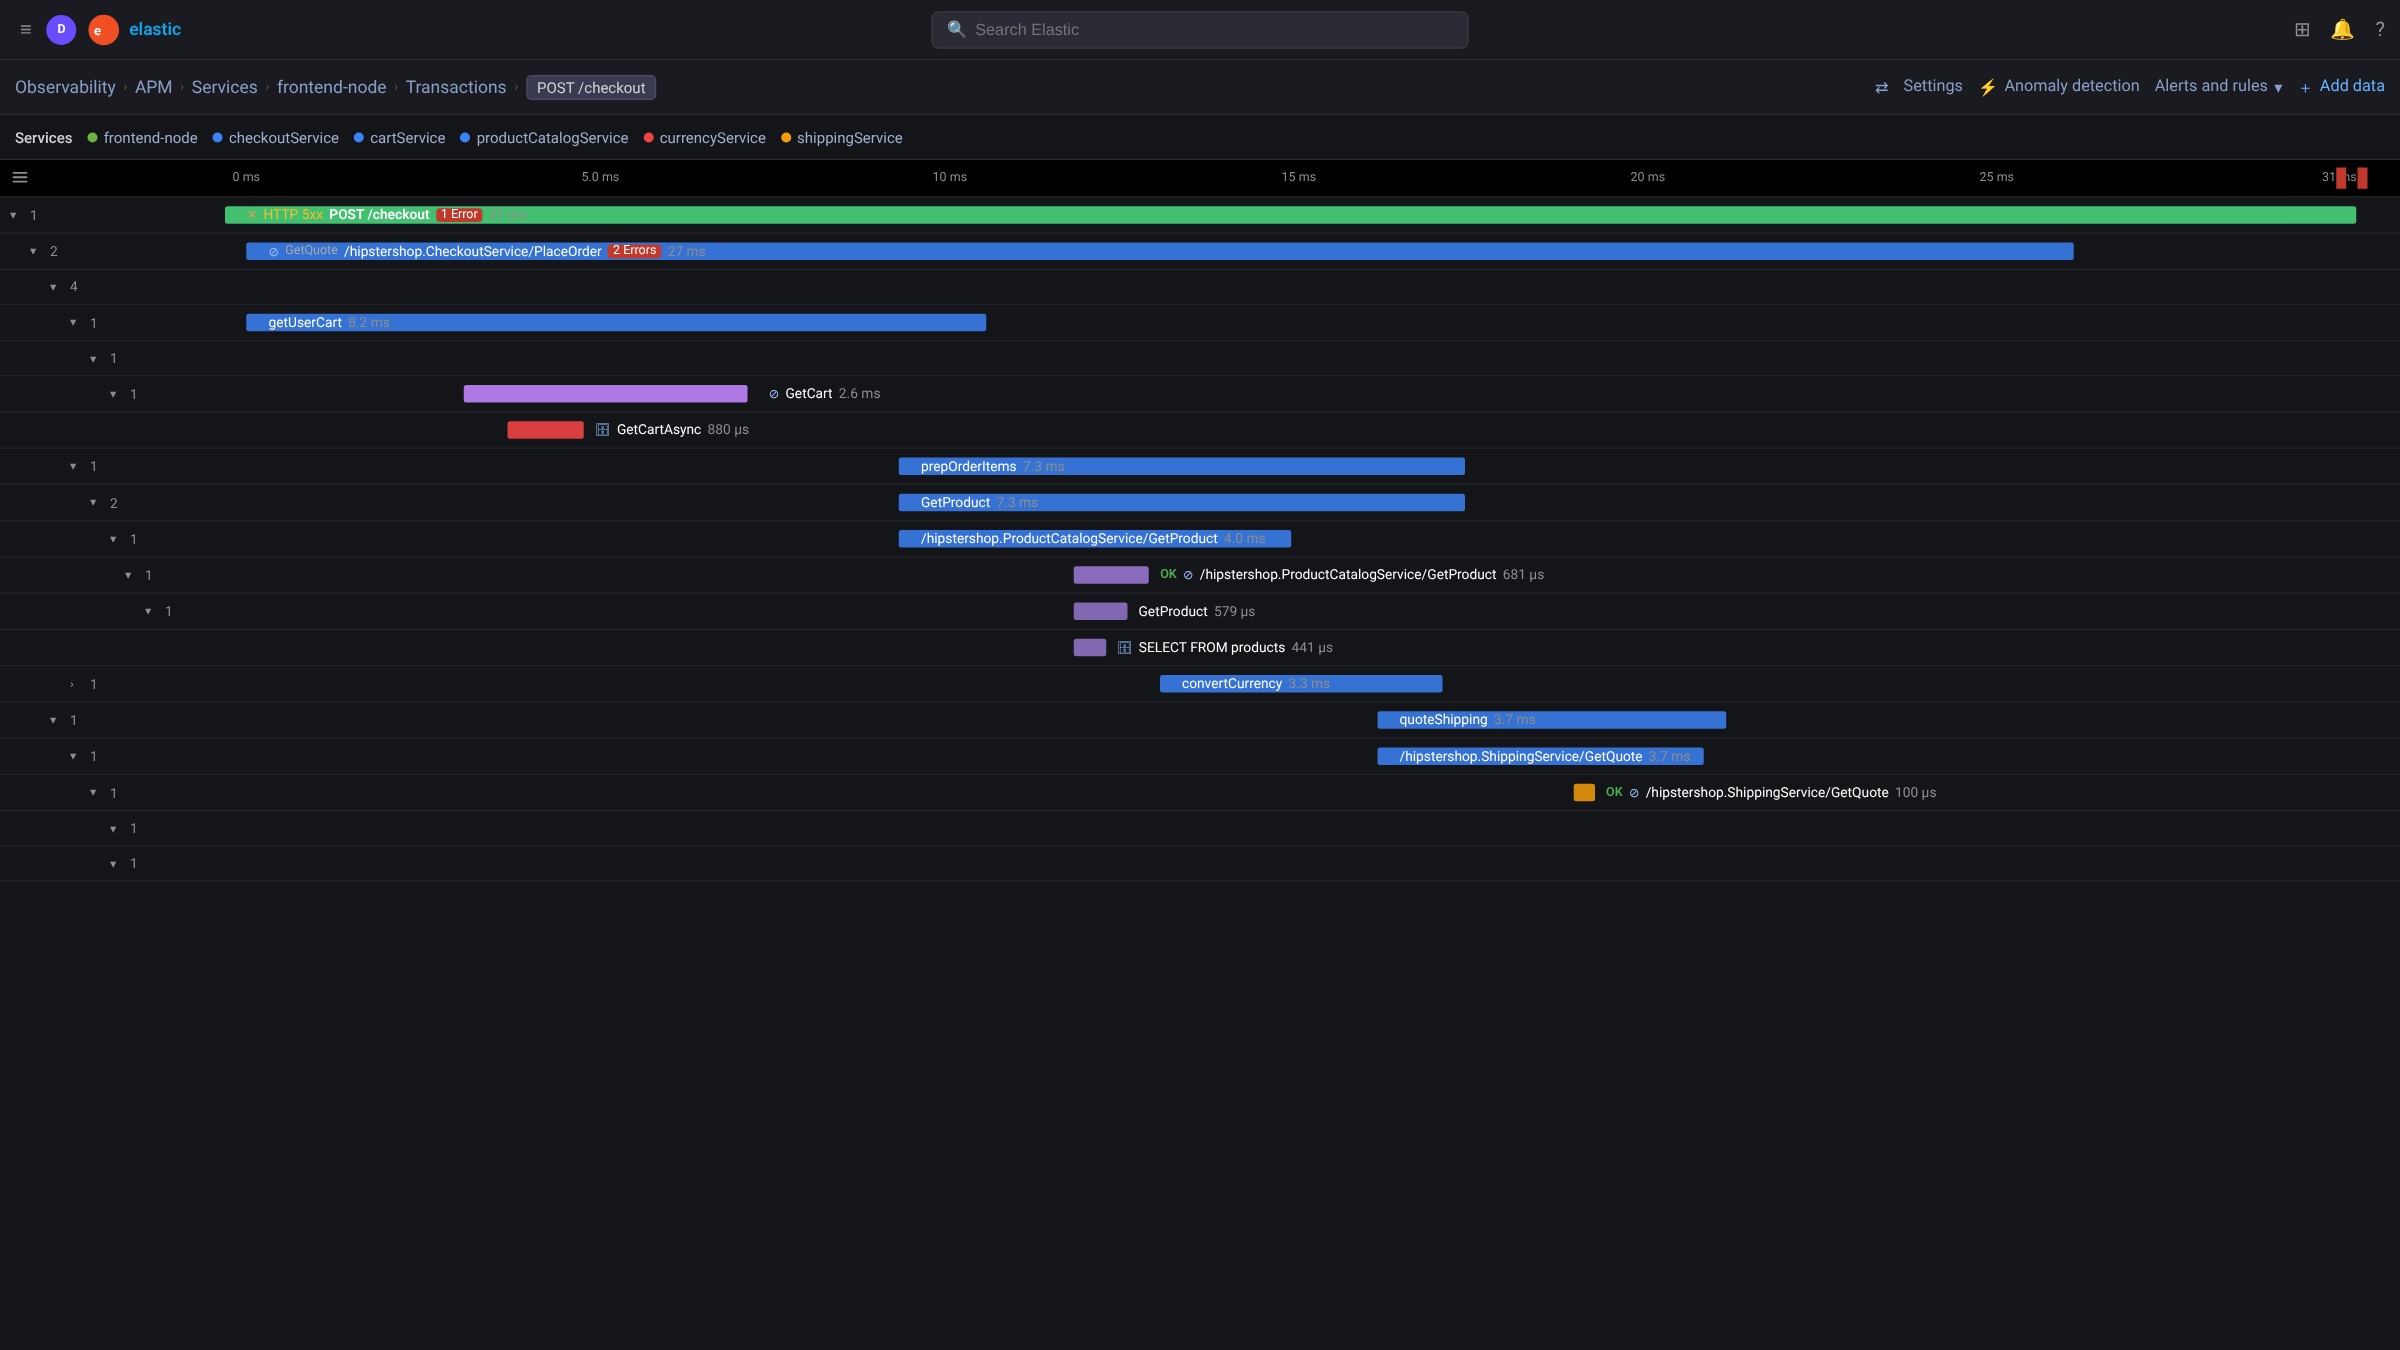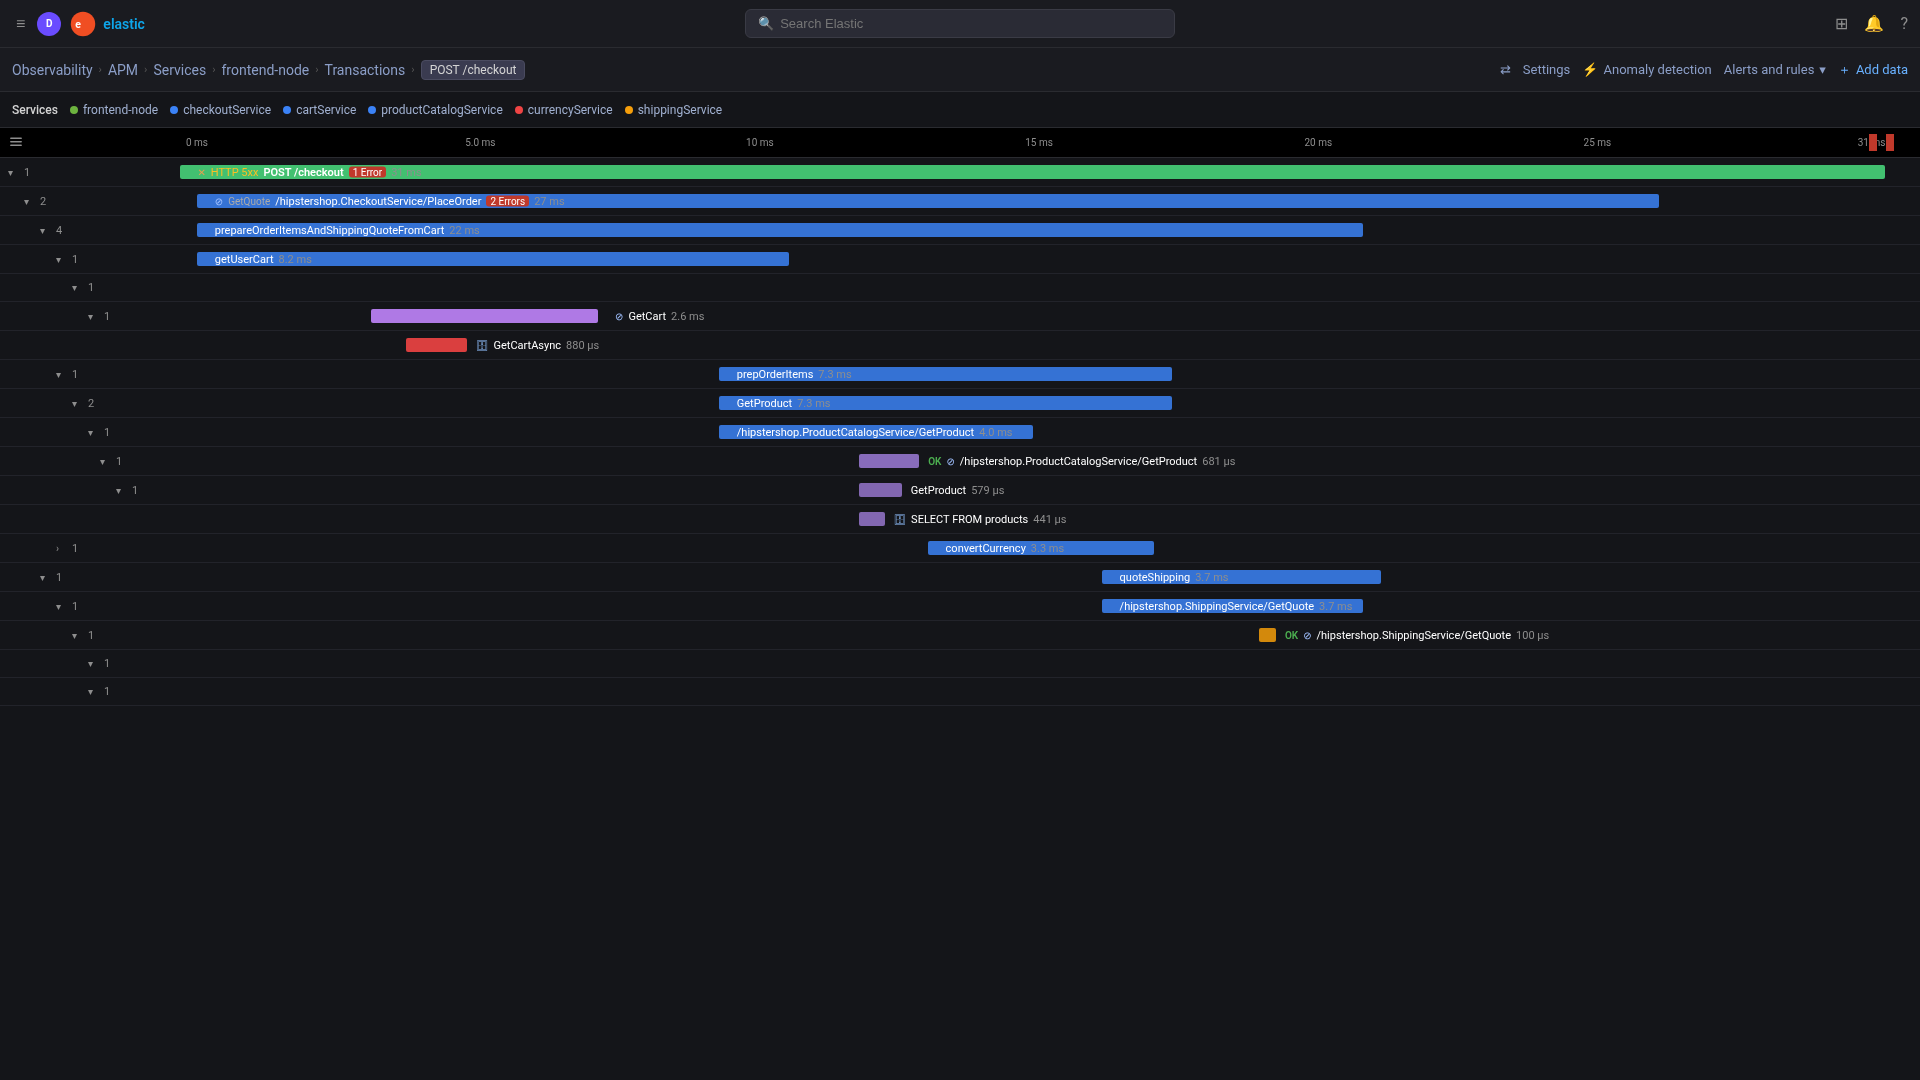--- a/index.html
+++ b/index.html
@@ -243,27 +243,20 @@
         <span class="time-val">27 ms</span>
       </div>
     </div>
   </div>
 
   <div class="trace-row">
     <div class="row-left indent-2">
       <span class="row-expand">▾</span>
       <span class="row-count">4</span>
     </div>
-    <div class="row-right">
-      <div class="span-bar" style="left:1%;width:67%;background:#3b82f6;opacity:0.85;"></div>
-      <div class="span-label" style="left:2%;">
-        <span style="color:#fff;">prepareOrderItemsAndShippingQuoteFromCart</span>
-        <span class="time-val">22 ms</span>
-      </div>
-    </div>
   </div>
 
   <div class="trace-row">
     <div class="row-left indent-3">
       <span class="row-expand">▾</span>
       <span class="row-count">1</span>
     </div>
     <div class="row-right">
       <div class="span-bar" style="left:1%;width:34%;background:#3b82f6;opacity:0.85;"></div>
       <div class="span-label" style="left:2%;">

